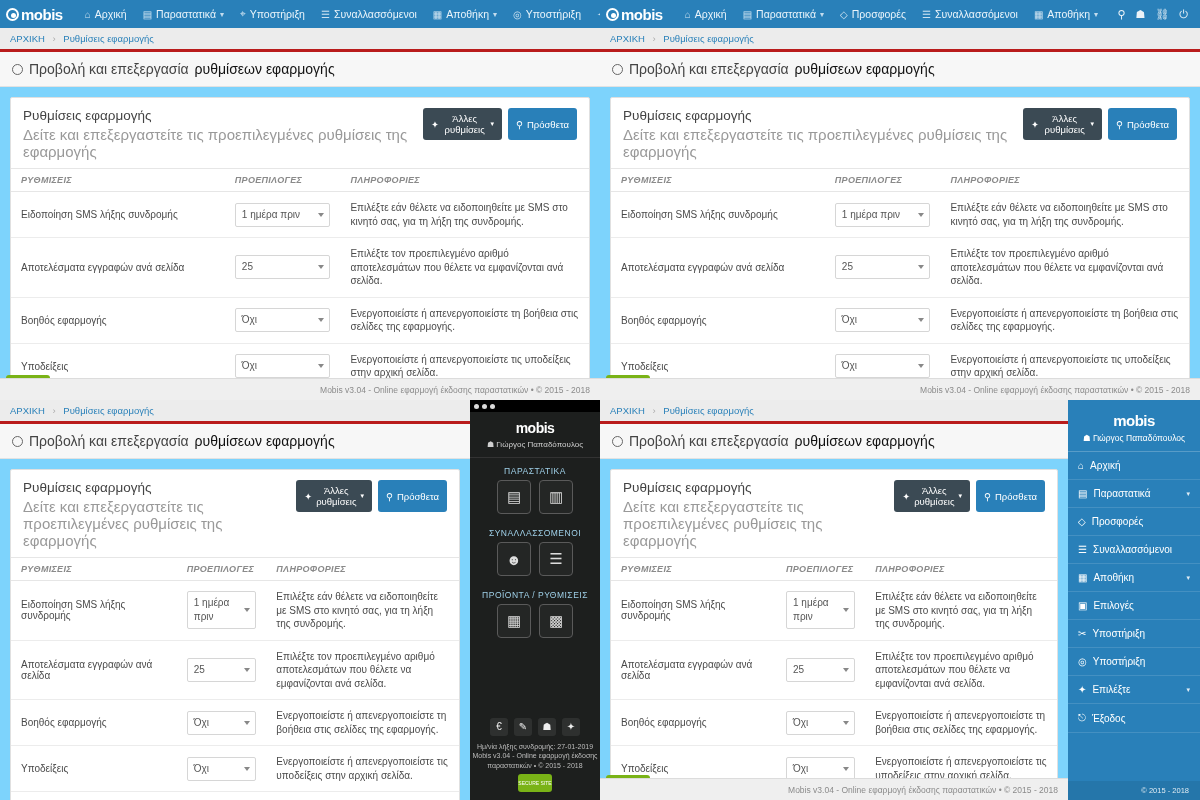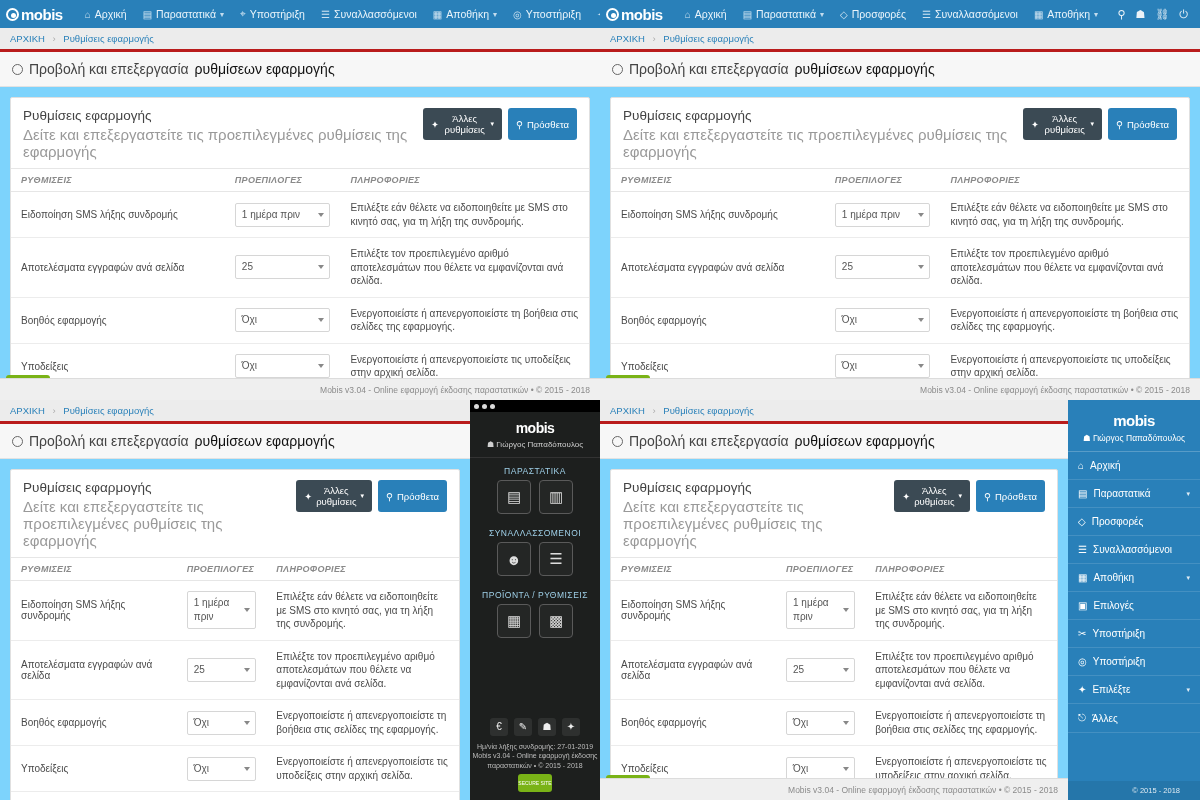--- a/index.html
+++ b/index.html
@@ -306,21 +306,21 @@
     padding: 8px 10px;
     font-size: 10px;
     border-bottom: 1px solid rgba(255,255,255,.13);
     display:flex; align-items:center; gap:6px;
     cursor:pointer;
   }
   .drawer-item .car { margin-left:auto; font-size:7px; opacity:.85; }
   .drawer-footer {
     position:absolute; left:0; right:0; bottom:0;
     font-size:7.5px; color:rgba(255,255,255,.85);
-    text-align:right; padding: 5px 20px;
+    text-align:right; padding: 5px 11px;
     background: rgba(0,0,0,.08);
   }
 </style>
 </head>
 <body>
 
 <div class="grid">
 
   <div class="pane" id="pane-tl">
     <div class="topbar">
@@ -882,19 +882,19 @@
           <span>◎</span>
           <span>Υποστήριξη</span>
         </div>
       <div class="drawer-item">
           <span>✦</span>
           <span>Επιλέξτε</span>
           <span class="car">▾</span>
         </div>
       <div class="drawer-item">
           <span>⎋</span>
-          <span>Άλλες</span>
+          <span>Έξοδος</span>
         </div>
       <div class="drawer-footer">© 2015 - 2018</div>
     </div>
   </div>
 
 </div>
 
 </body></html>

